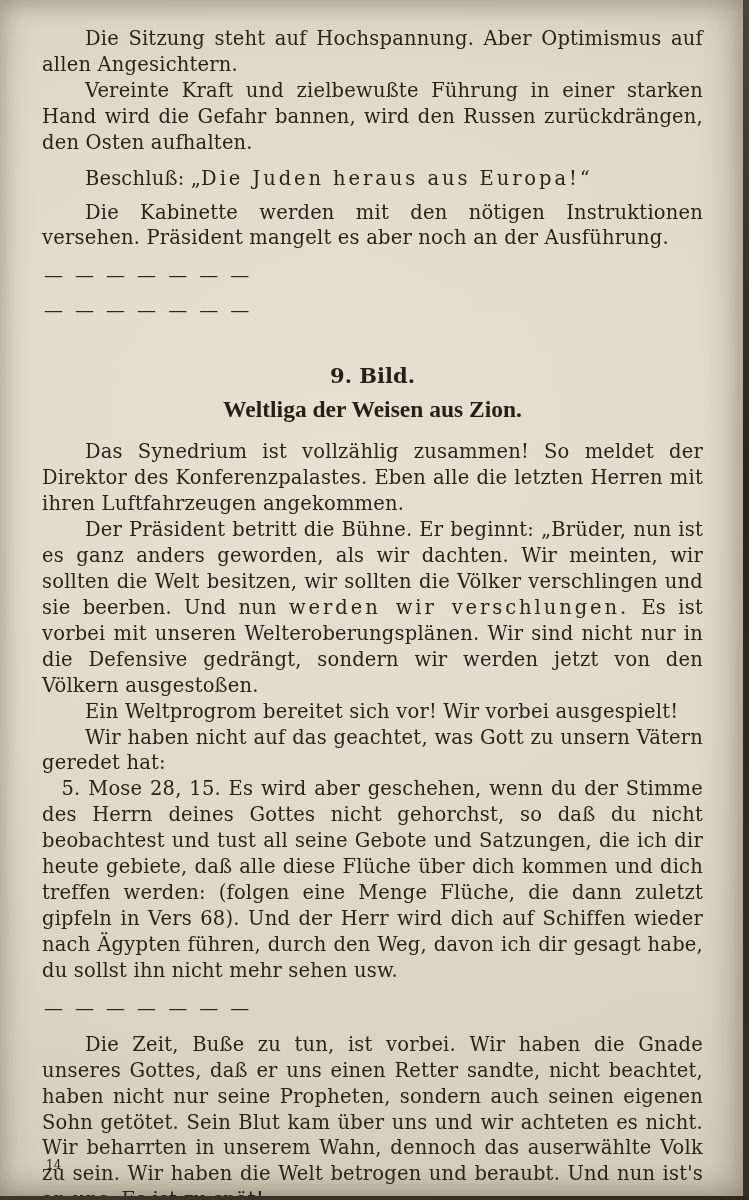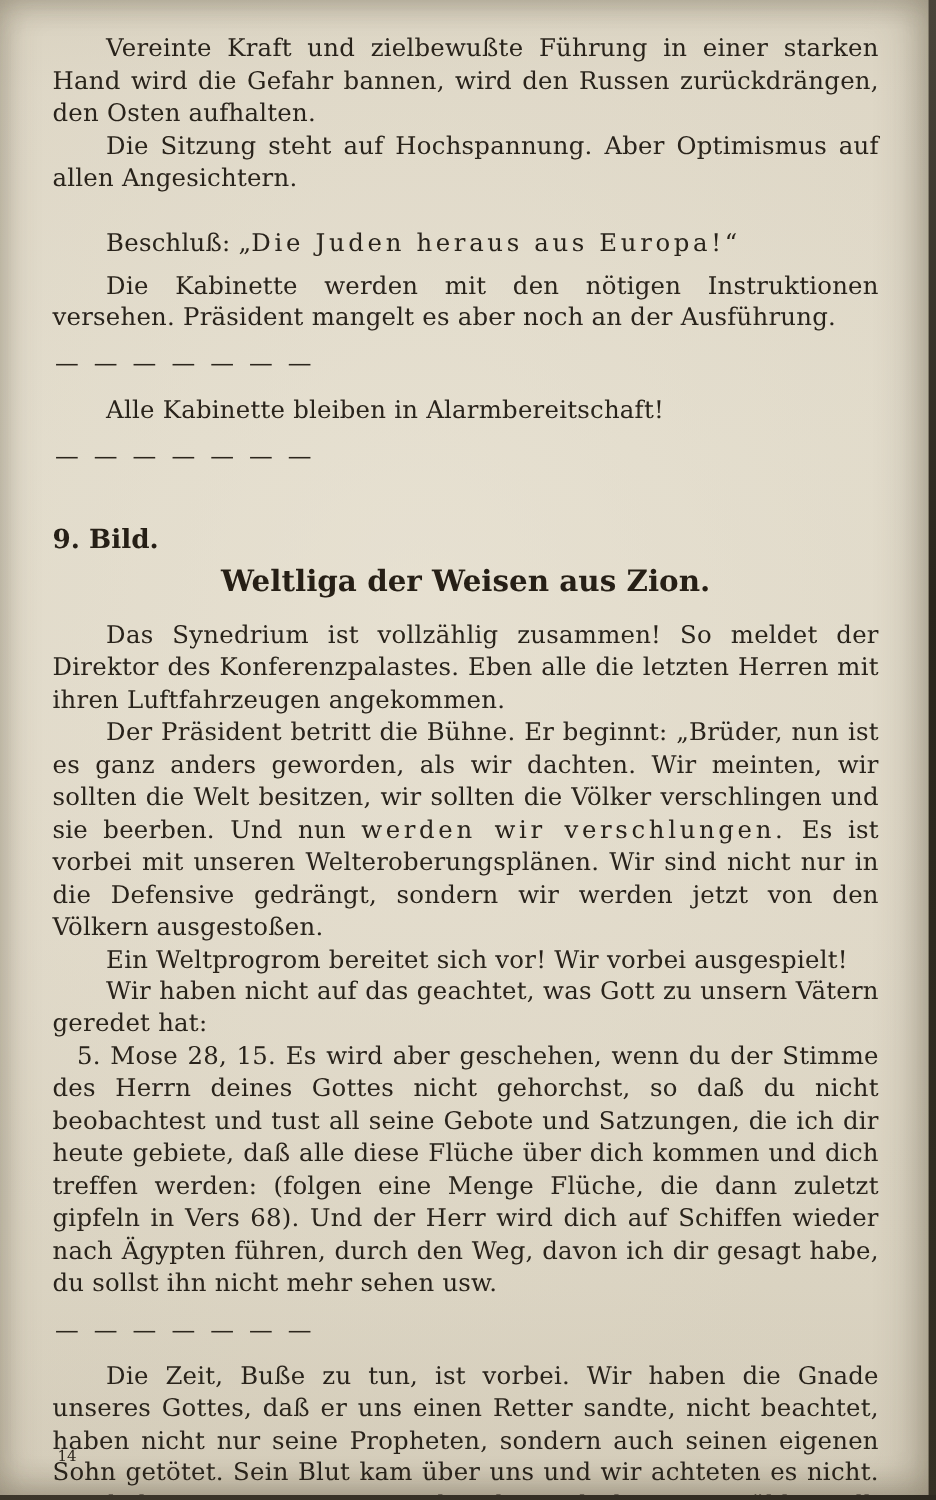--- a/index.html
+++ b/index.html
@@ -27,42 +27,44 @@
     color:#29231b;
   }
   .body-text p{
     margin:0;
     font-size:19.5px;
     line-height:1.33;
     text-align:justify;
     text-indent:2.2em;
     letter-spacing:.01em;
   }
-  .beschluss{margin:26px 0 8px !important;}
+  .beschluss{margin:10px 0 8px !important;}
   .sperr{letter-spacing:.15em;}
   .sep{
     margin:13px 0 13px 2px;
     font-size:19px;
     letter-spacing:3px;
     color:#2c261d;
     white-space:nowrap;
   }
   .alarm{margin:4px 0 !important;}
   .h-num{
     margin:42px 0 8px;
+    text-align:center;
     font-size:21px;
     font-weight:bold;
     color:#261f16;
   }
   .h-title{
     margin:0 0 16px;
     text-align:center;
     font-size:23.5px;
     font-weight:bold;
     color:#261f16;
+    font-family:Liberation Serif, serif;
   }
   .mose{text-indent:1em !important;}
   .after-sep{margin-top:4px !important;}
   .pagenum{
     position:absolute;
     left:46px;bottom:24px;
     font-size:12px;
     color:#2c261d;
   }
   .edge-right{
@@ -73,32 +75,31 @@
     position:absolute;left:0;bottom:0;width:100%;height:4px;
     background:linear-gradient(90deg,#3c362b,#2e2920);
   }
 </style>
 </head>
 <body>
 
 <div class="photo">
   <div class="page body-text">
 
+    <p>Die Sitzung steht auf Hochspannung. Aber Optimismus auf allen Angesichtern.</p>
+
     <p>Vereinte Kraft und zielbewußte Führung in einer starken Hand wird die Gefahr bannen, wird den Russen zurückdrängen, den Osten aufhalten.</p>
-
-    <p>Die Sitzung steht auf Hochspannung. Aber Optimismus auf allen Angesichtern.</p>
 
 
     <p class="beschluss"><span>Beschluß: „</span><span class="sperr">Die Juden heraus aus Europa!</span><span>“</span></p>
 
     <p>Die Kabinette werden mit den nötigen Instruktionen versehen. Präsident mangelt es aber noch an der Ausführung.</p>
 
     <div class="sep">— — — — — — —</div>
 
-    <p class="alarm">Alle Kabinette bleiben in Alarmbereitschaft!</p>
 
     <div class="sep">— — — — — — —</div>
 
     <div class="h-num">9. Bild.</div>
 
     <div class="h-title">Weltliga der Weisen aus Zion.</div>
 
     <p>Das Synedrium ist vollzählig zusammen! So meldet der Direktor des Konferenzpalastes. Eben alle die letzten Herren mit ihren Luftfahrzeugen angekommen.</p>
 
     <p><span>Der Präsident betritt die Bühne. Er beginnt: „Brüder, nun ist es ganz anders geworden, als wir dachten. Wir meinten, wir sollten die Welt besitzen, wir sollten die Völker verschlingen und sie beerben. Und nun </span><span class="sperr">werden wir verschlungen.</span><span> Es ist vorbei mit unseren Welteroberungsplänen. Wir sind nicht nur in die Defensive gedrängt, sondern wir werden jetzt von den Völkern ausgestoßen.</span></p>

